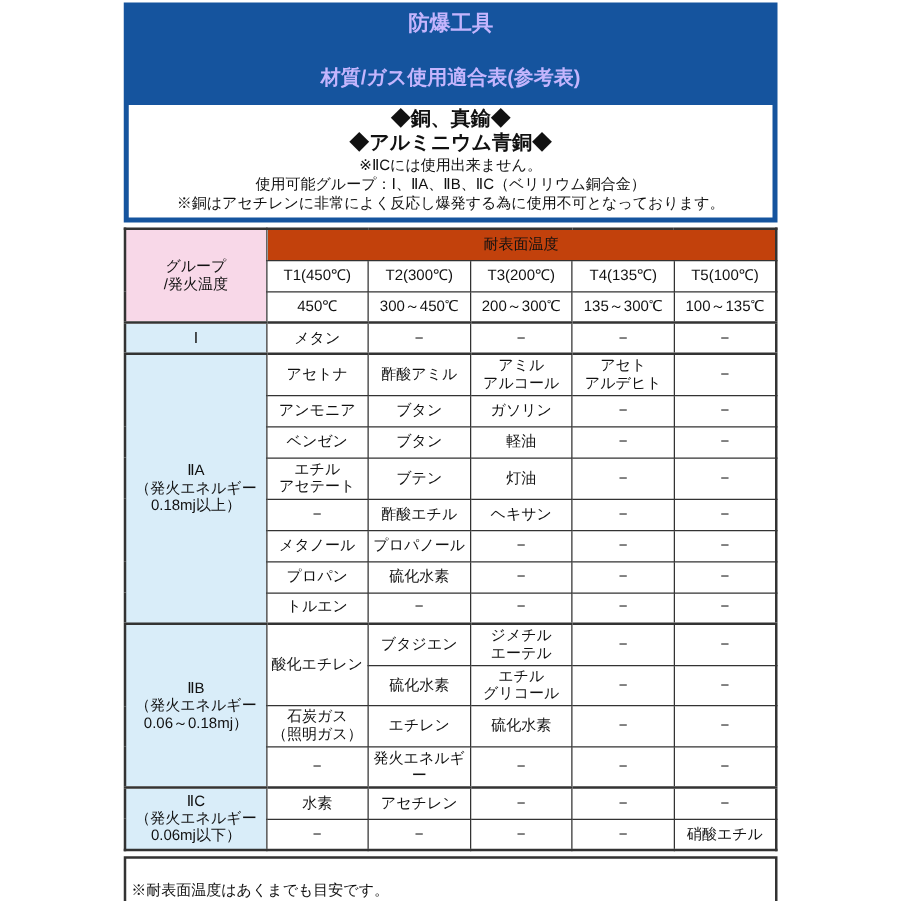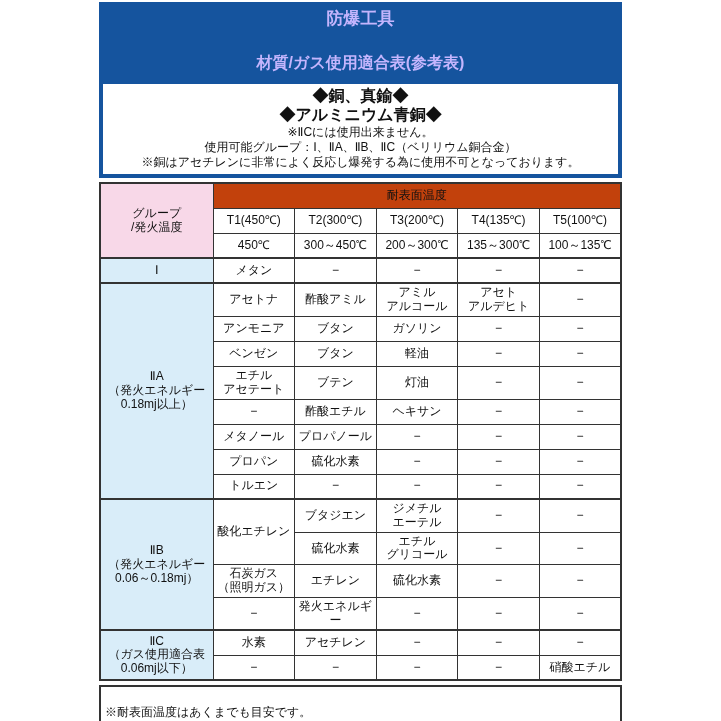--- a/index.html
+++ b/index.html
@@ -219,21 +219,21 @@
       <tr>
         <td>−</td>
         <td>発火エネルギー</td>
         <td>−</td>
         <td>−</td>
         <td>−</td>
       </tr>
 
       <tr class="sec">
         <td class="group" rowspan="2">ⅡC
-（ガス使用適合表
+（発火エネルギー
 0.06mj以下）</td>
         <td>水素</td>
         <td>アセチレン</td>
         <td>−</td>
         <td>−</td>
         <td>−</td>
       </tr>
       <tr>
         <td>−</td>
         <td>−</td>

